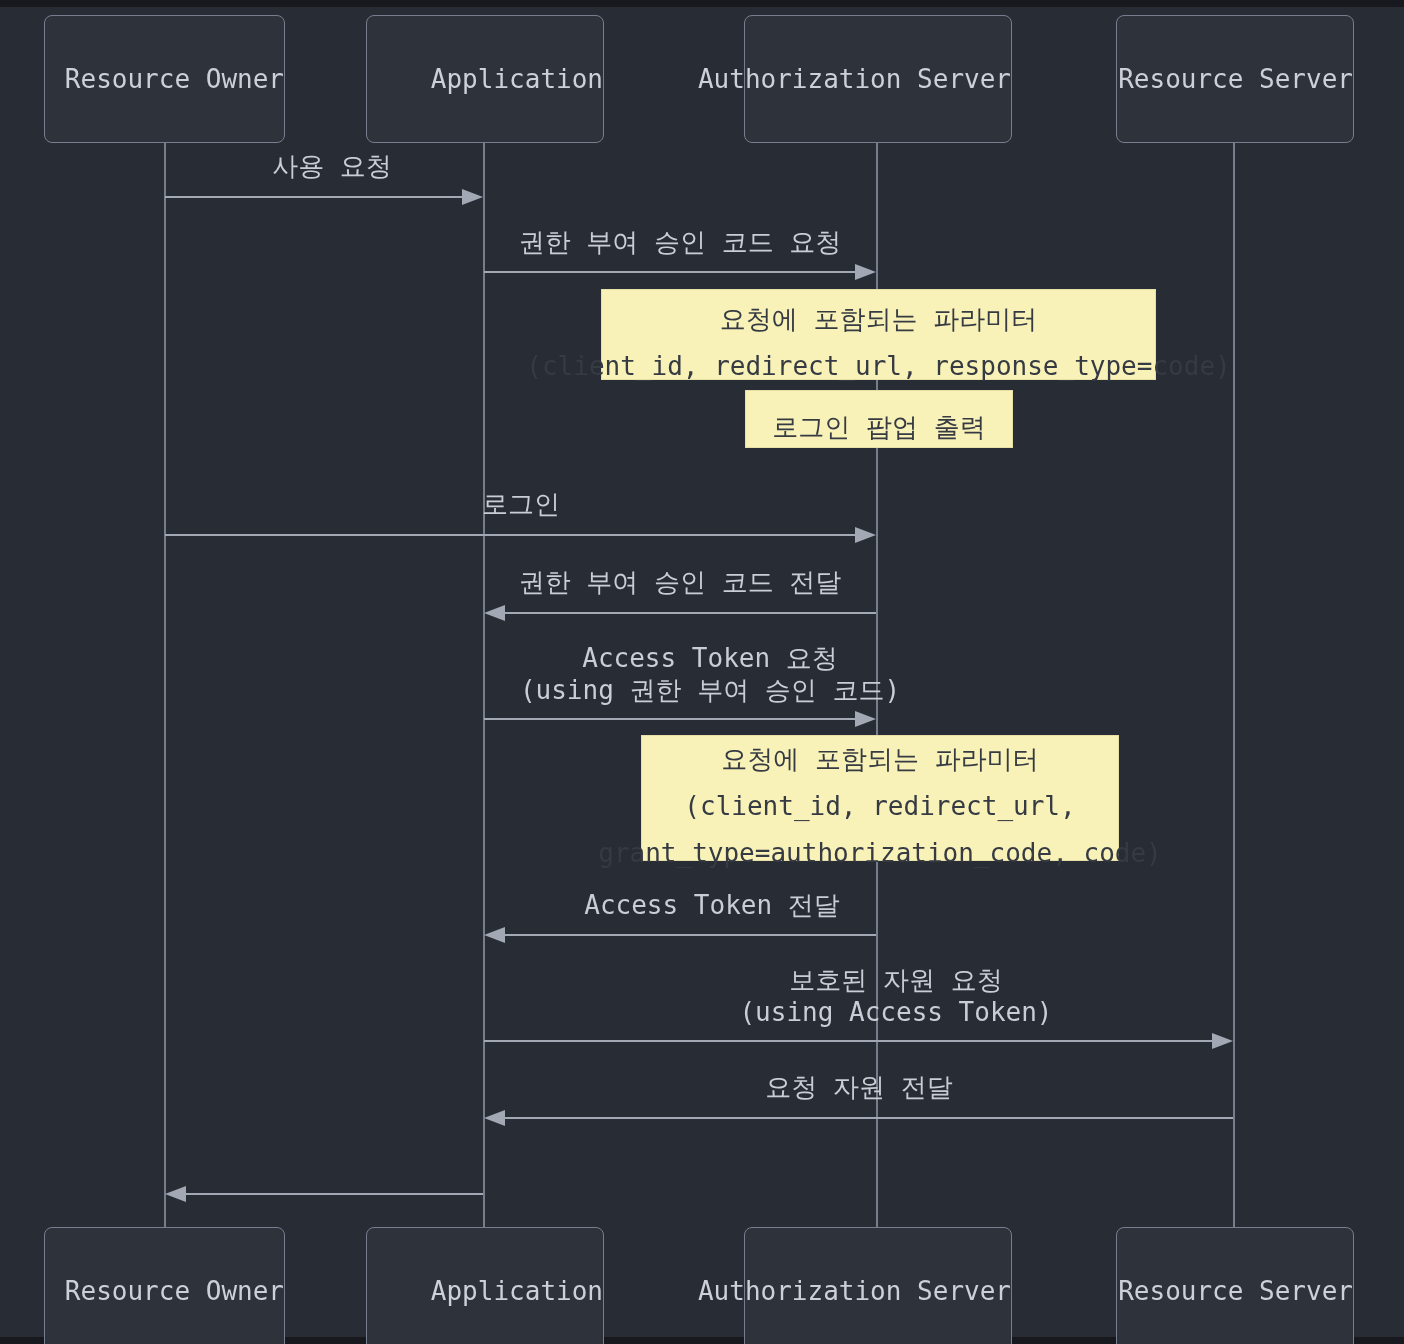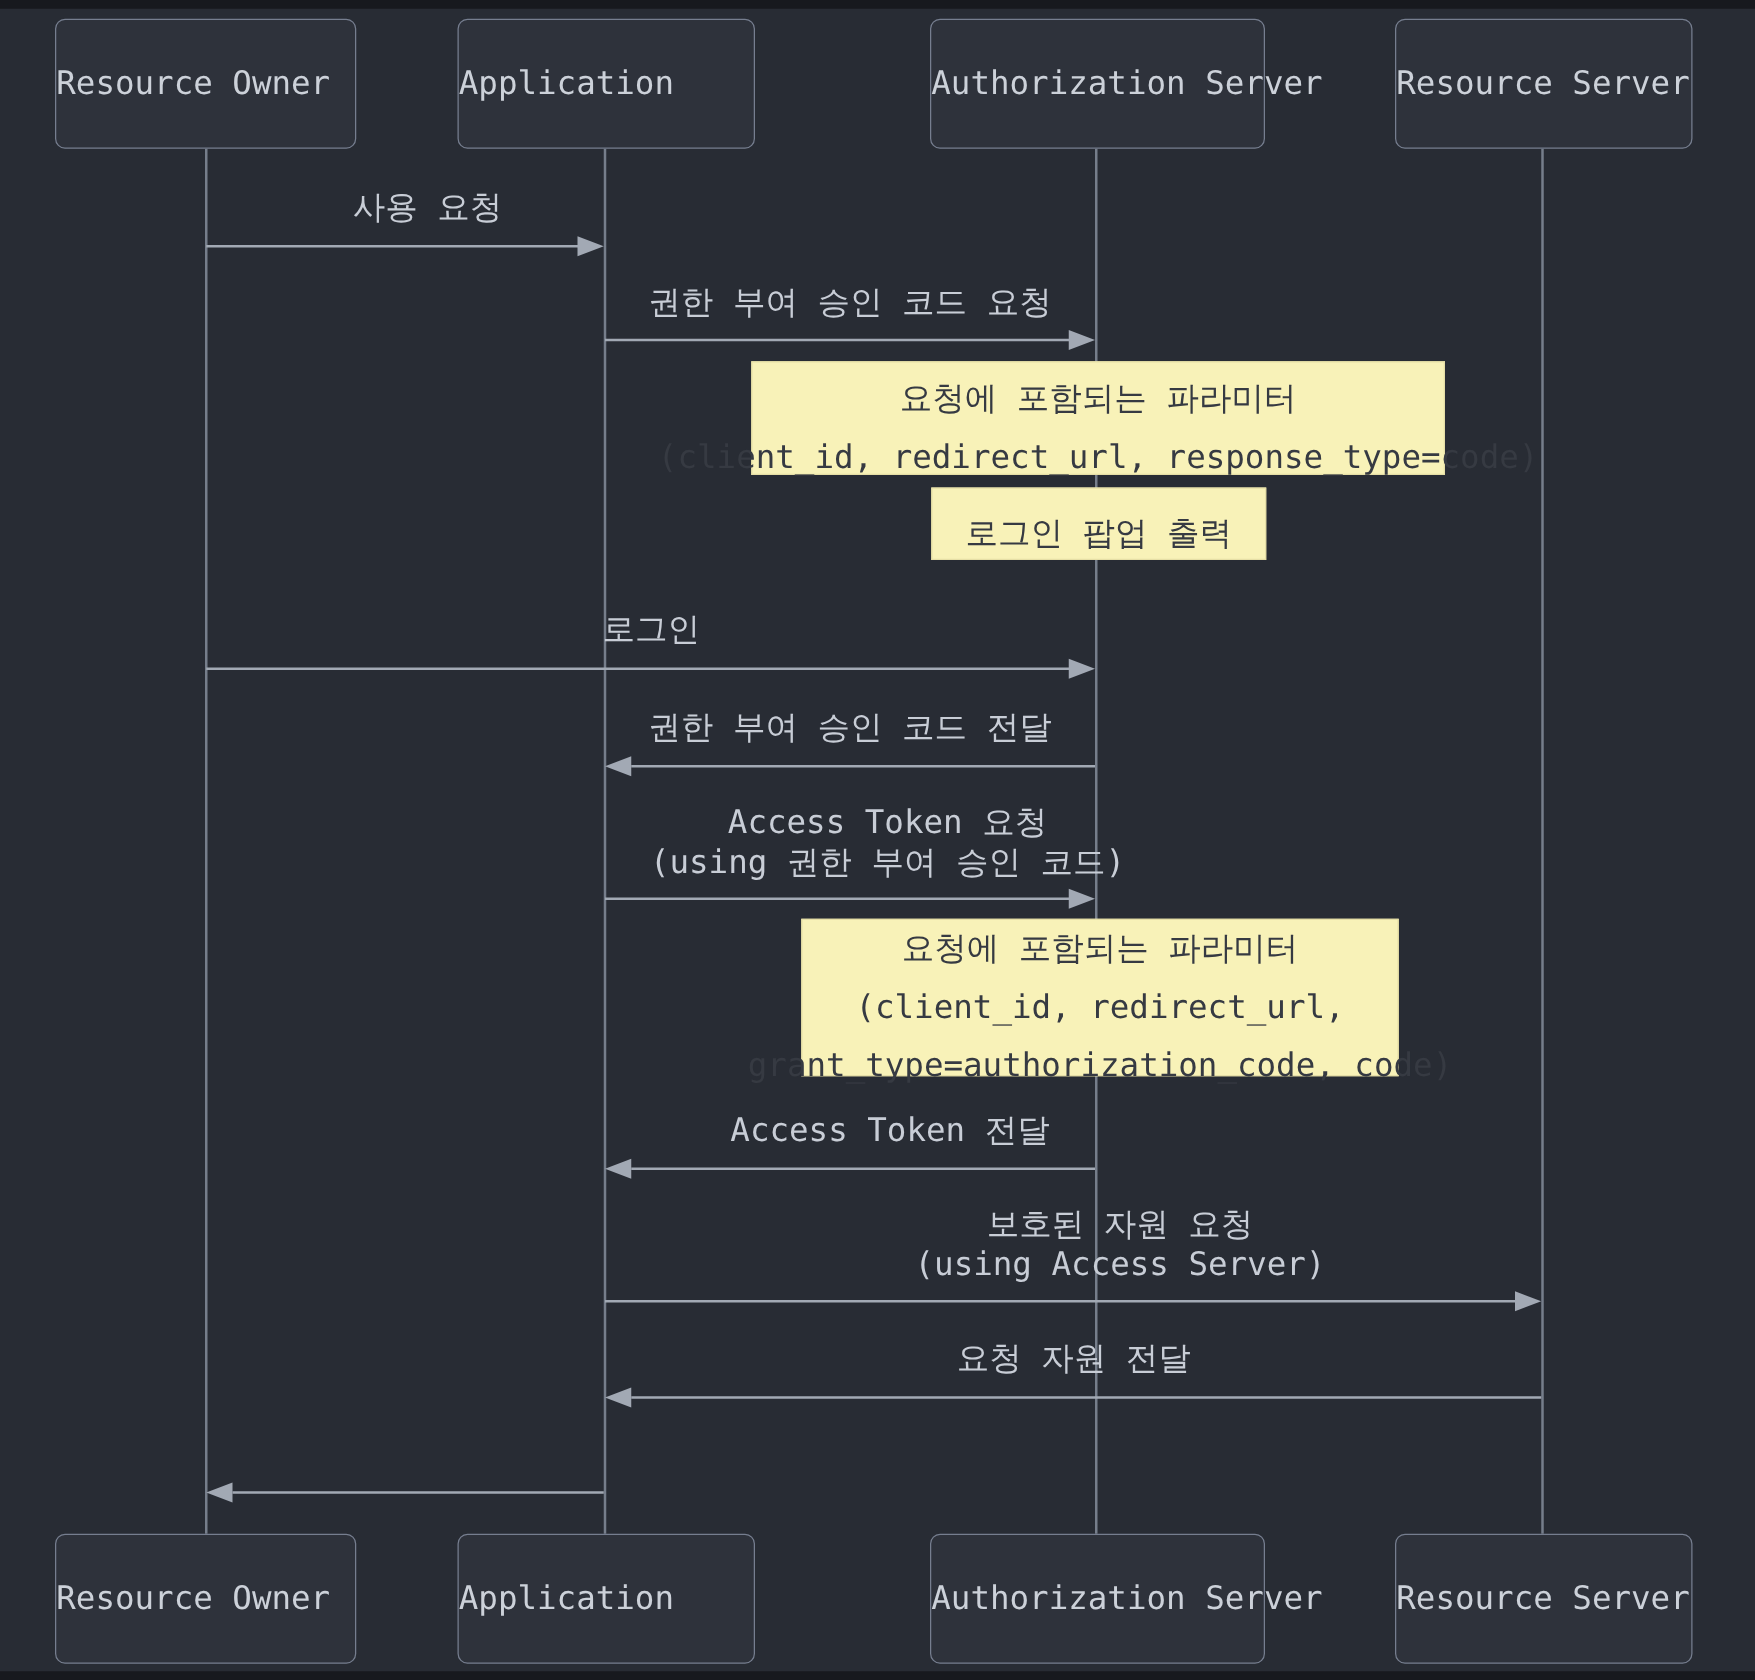--- a/index.html
+++ b/index.html
@@ -21,26 +21,26 @@
     width:1404px;height:1344px;
     background:var(--bg);
     overflow:hidden;
     font-family:"DejaVu Sans Mono","Liberation Mono",monospace;
   }
   .band{position:absolute;left:0;width:1404px;height:7px;background:var(--band);}
   .band.top{top:0;}
   .band.bottom{top:1337px;}
   .actor{
     position:absolute;
-    height:104px;
+    height:128px;
     background:var(--box-fill);
     border:1.5px solid var(--box-border);
     border-radius:8px;
     box-sizing:border-box;
-    display:flex;align-items:center;justify-content:flex-start;
+    display:flex;align-items:center;justify-content:flex-end;
     color:var(--box-text);
     font-size:26px;
     white-space:nowrap;
   }
   .lifeline{position:absolute;width:2px;top:119px;height:1108px;background:var(--lifeline);}
   .msg-label{
     position:absolute;
     color:var(--label);
     font-size:26px;line-height:32px;
     text-align:center;
@@ -95,21 +95,21 @@
   <div class="actor" style="left:366px;top:1227px;width:238px">
       <span>Application</span>
     </div>
   <div class="actor" style="left:744px;top:1227px;width:268px">
       <span>Authorization Server</span>
     </div>
   <div class="actor" style="left:1116px;top:1227px;width:238px">
       <span>Resource Server</span>
     </div>
 
-  <div class="msg-label" style="left:183px;width:318px;top:150px">사용 요청</div>
+  <div class="msg-label" style="left:173px;width:318px;top:150px">사용 요청</div>
   <div class="line" style="left:165px;top:196px;width:298px"></div>
   <div class="head-r" style="left:462px;top:189px"></div>
 
   <div class="msg-label" style="left:484px;width:392px;top:226px">권한 부여 승인 코드 요청</div>
   <div class="line" style="left:484px;top:271px;width:372px"></div>
   <div class="head-r" style="left:855px;top:264px"></div>
 
   <div class="note" style="left:601px;top:289px;width:555px;height:91px">
     <div>요청에 포함되는 파라미터</div>
     <div>(client_id, redirect_url, response_type=code)</div>
@@ -139,21 +139,21 @@
     <div>(client_id, redirect_url,</div>
     <div>grant_type=authorization_code, code)</div>
   </div>
 
   <div class="msg-label" style="left:484px;width:456px;top:889px">Access Token 전달</div>
   <div class="head-l" style="left:484px;top:927px"></div>
   <div class="line" style="left:505px;top:934px;width:371px"></div>
 
   <div class="msg-label" style="left:484px;width:824px;top:964px">
     <div>보호된 자원 요청</div>
-    <div>(using Access Server)</div>
+    <div>(using Access Token)</div>
   </div>
   <div class="line" style="left:484px;top:1040px;width:729px"></div>
   <div class="head-r" style="left:1212px;top:1033px"></div>
 
   <div class="msg-label" style="left:484px;width:750px;top:1071px">요청 자원 전달</div>
   <div class="head-l" style="left:484px;top:1110px"></div>
   <div class="line" style="left:505px;top:1117px;width:728px"></div>
 
   <div class="head-l" style="left:165px;top:1186px"></div>
   <div class="line" style="left:186px;top:1193px;width:297px"></div>

